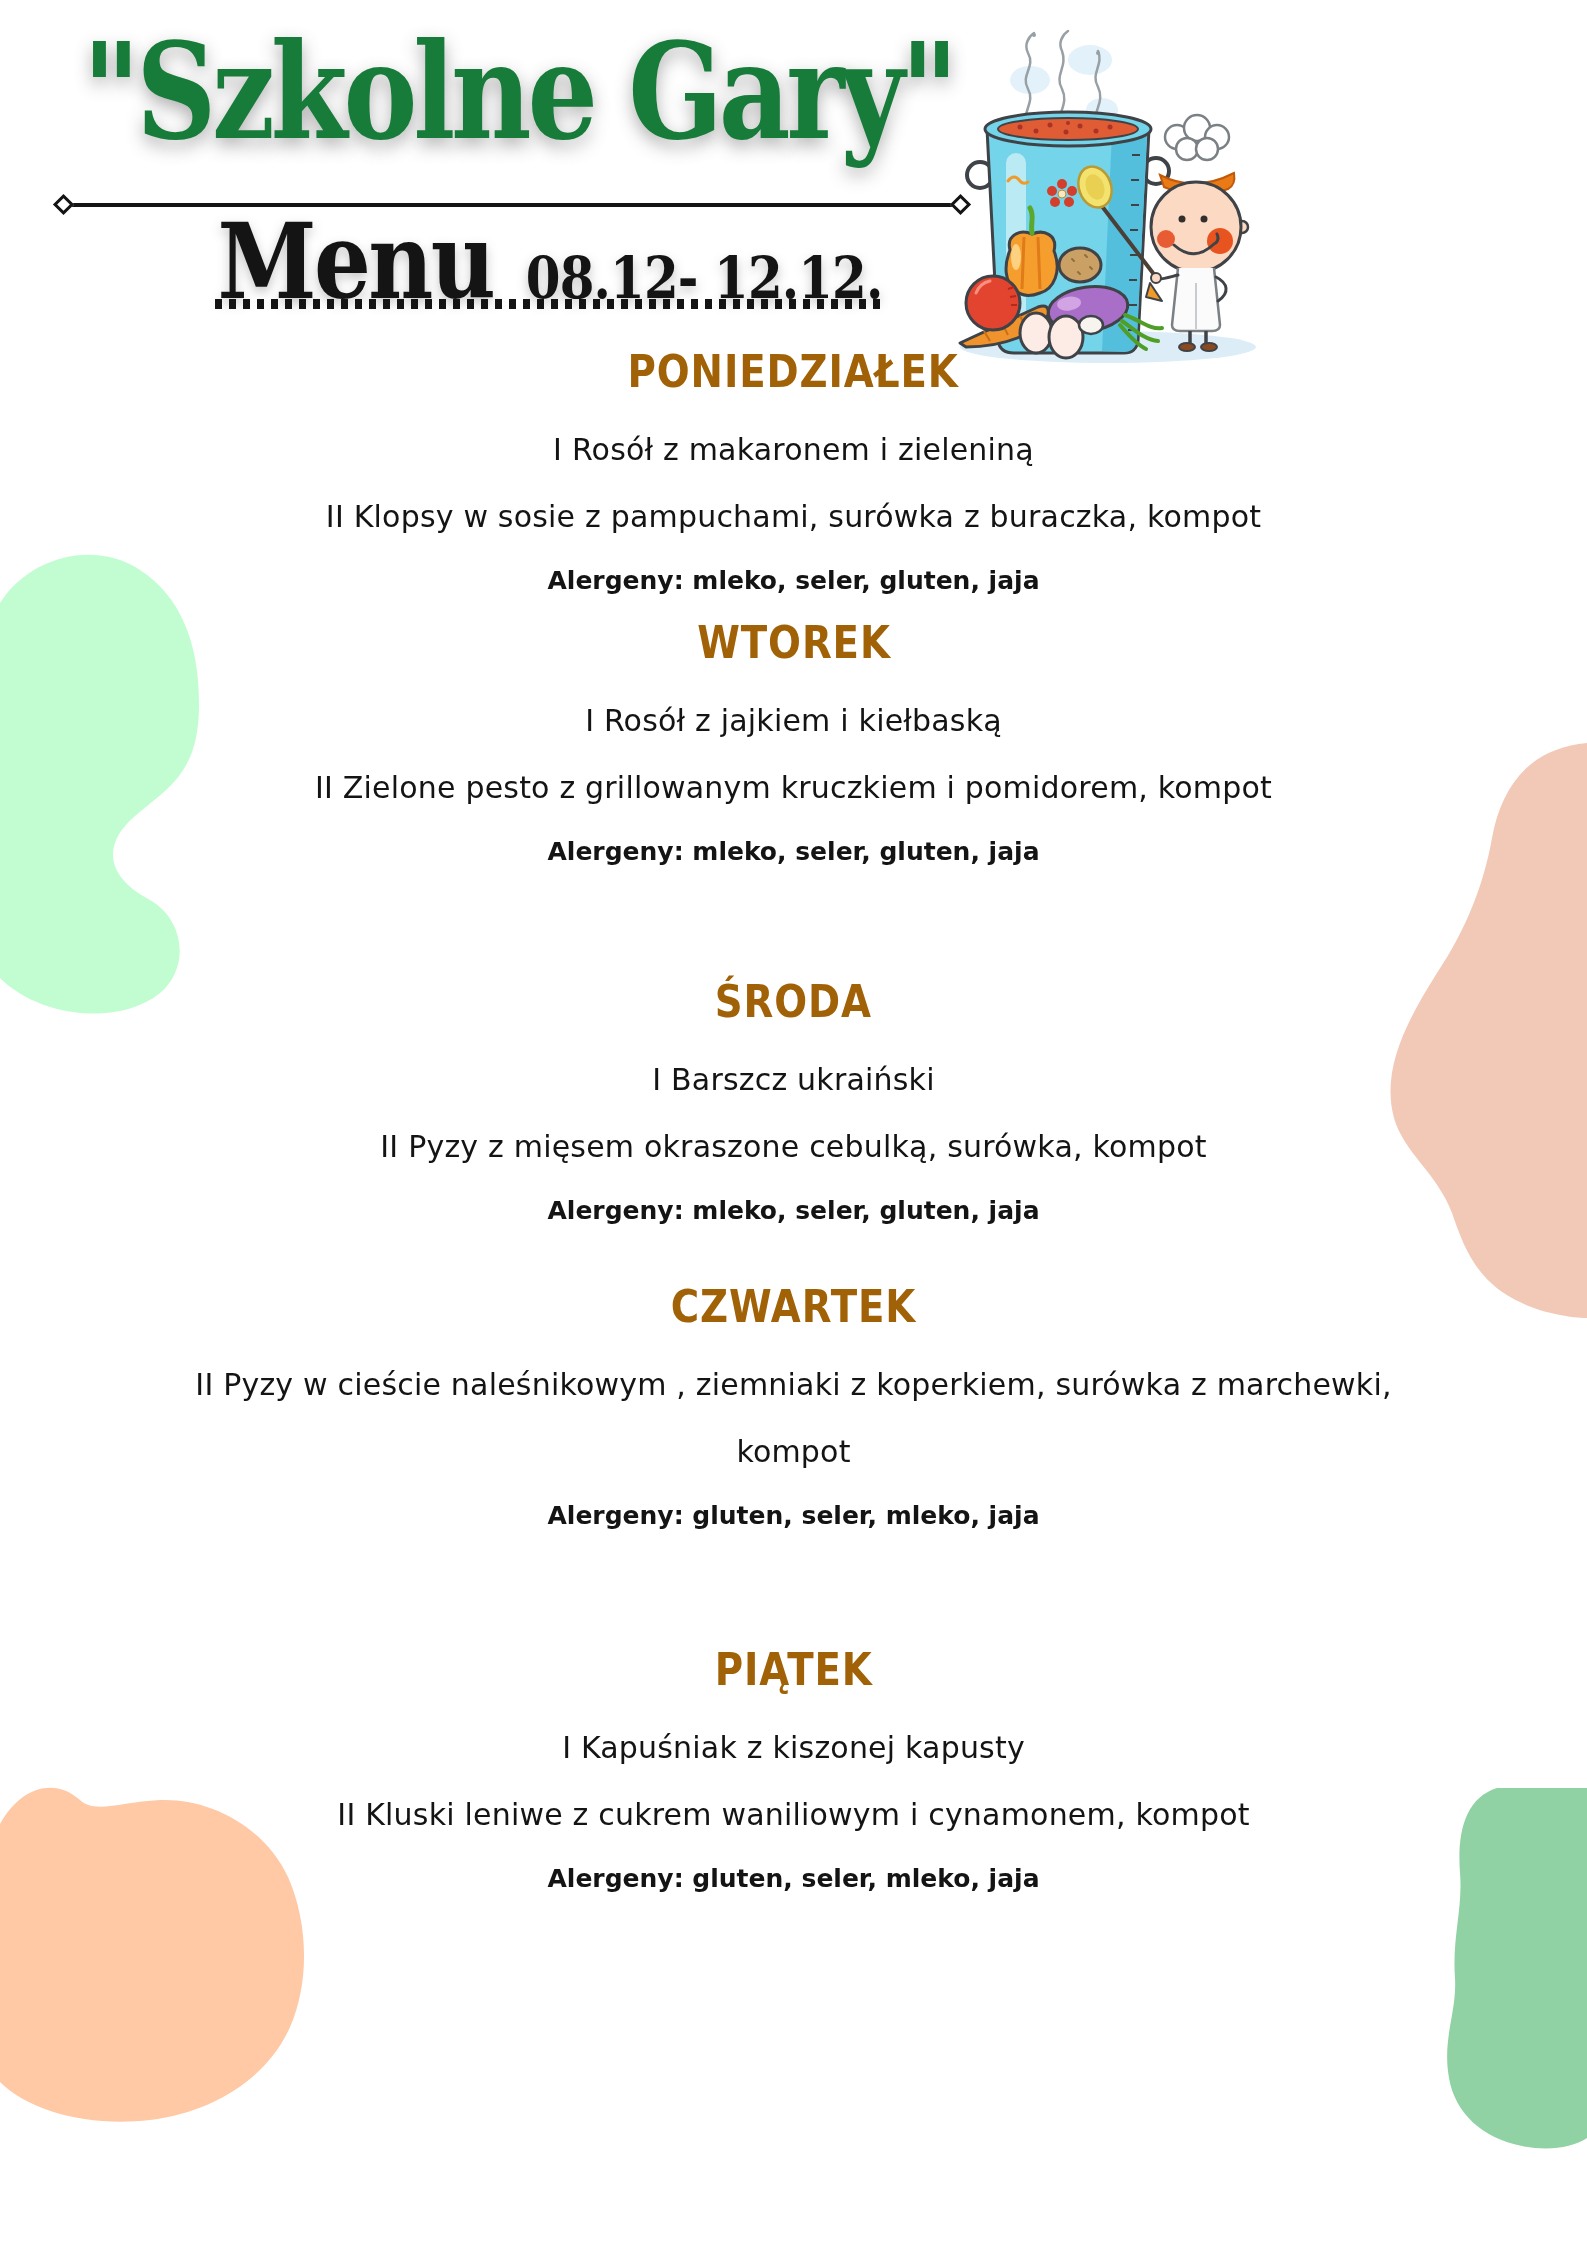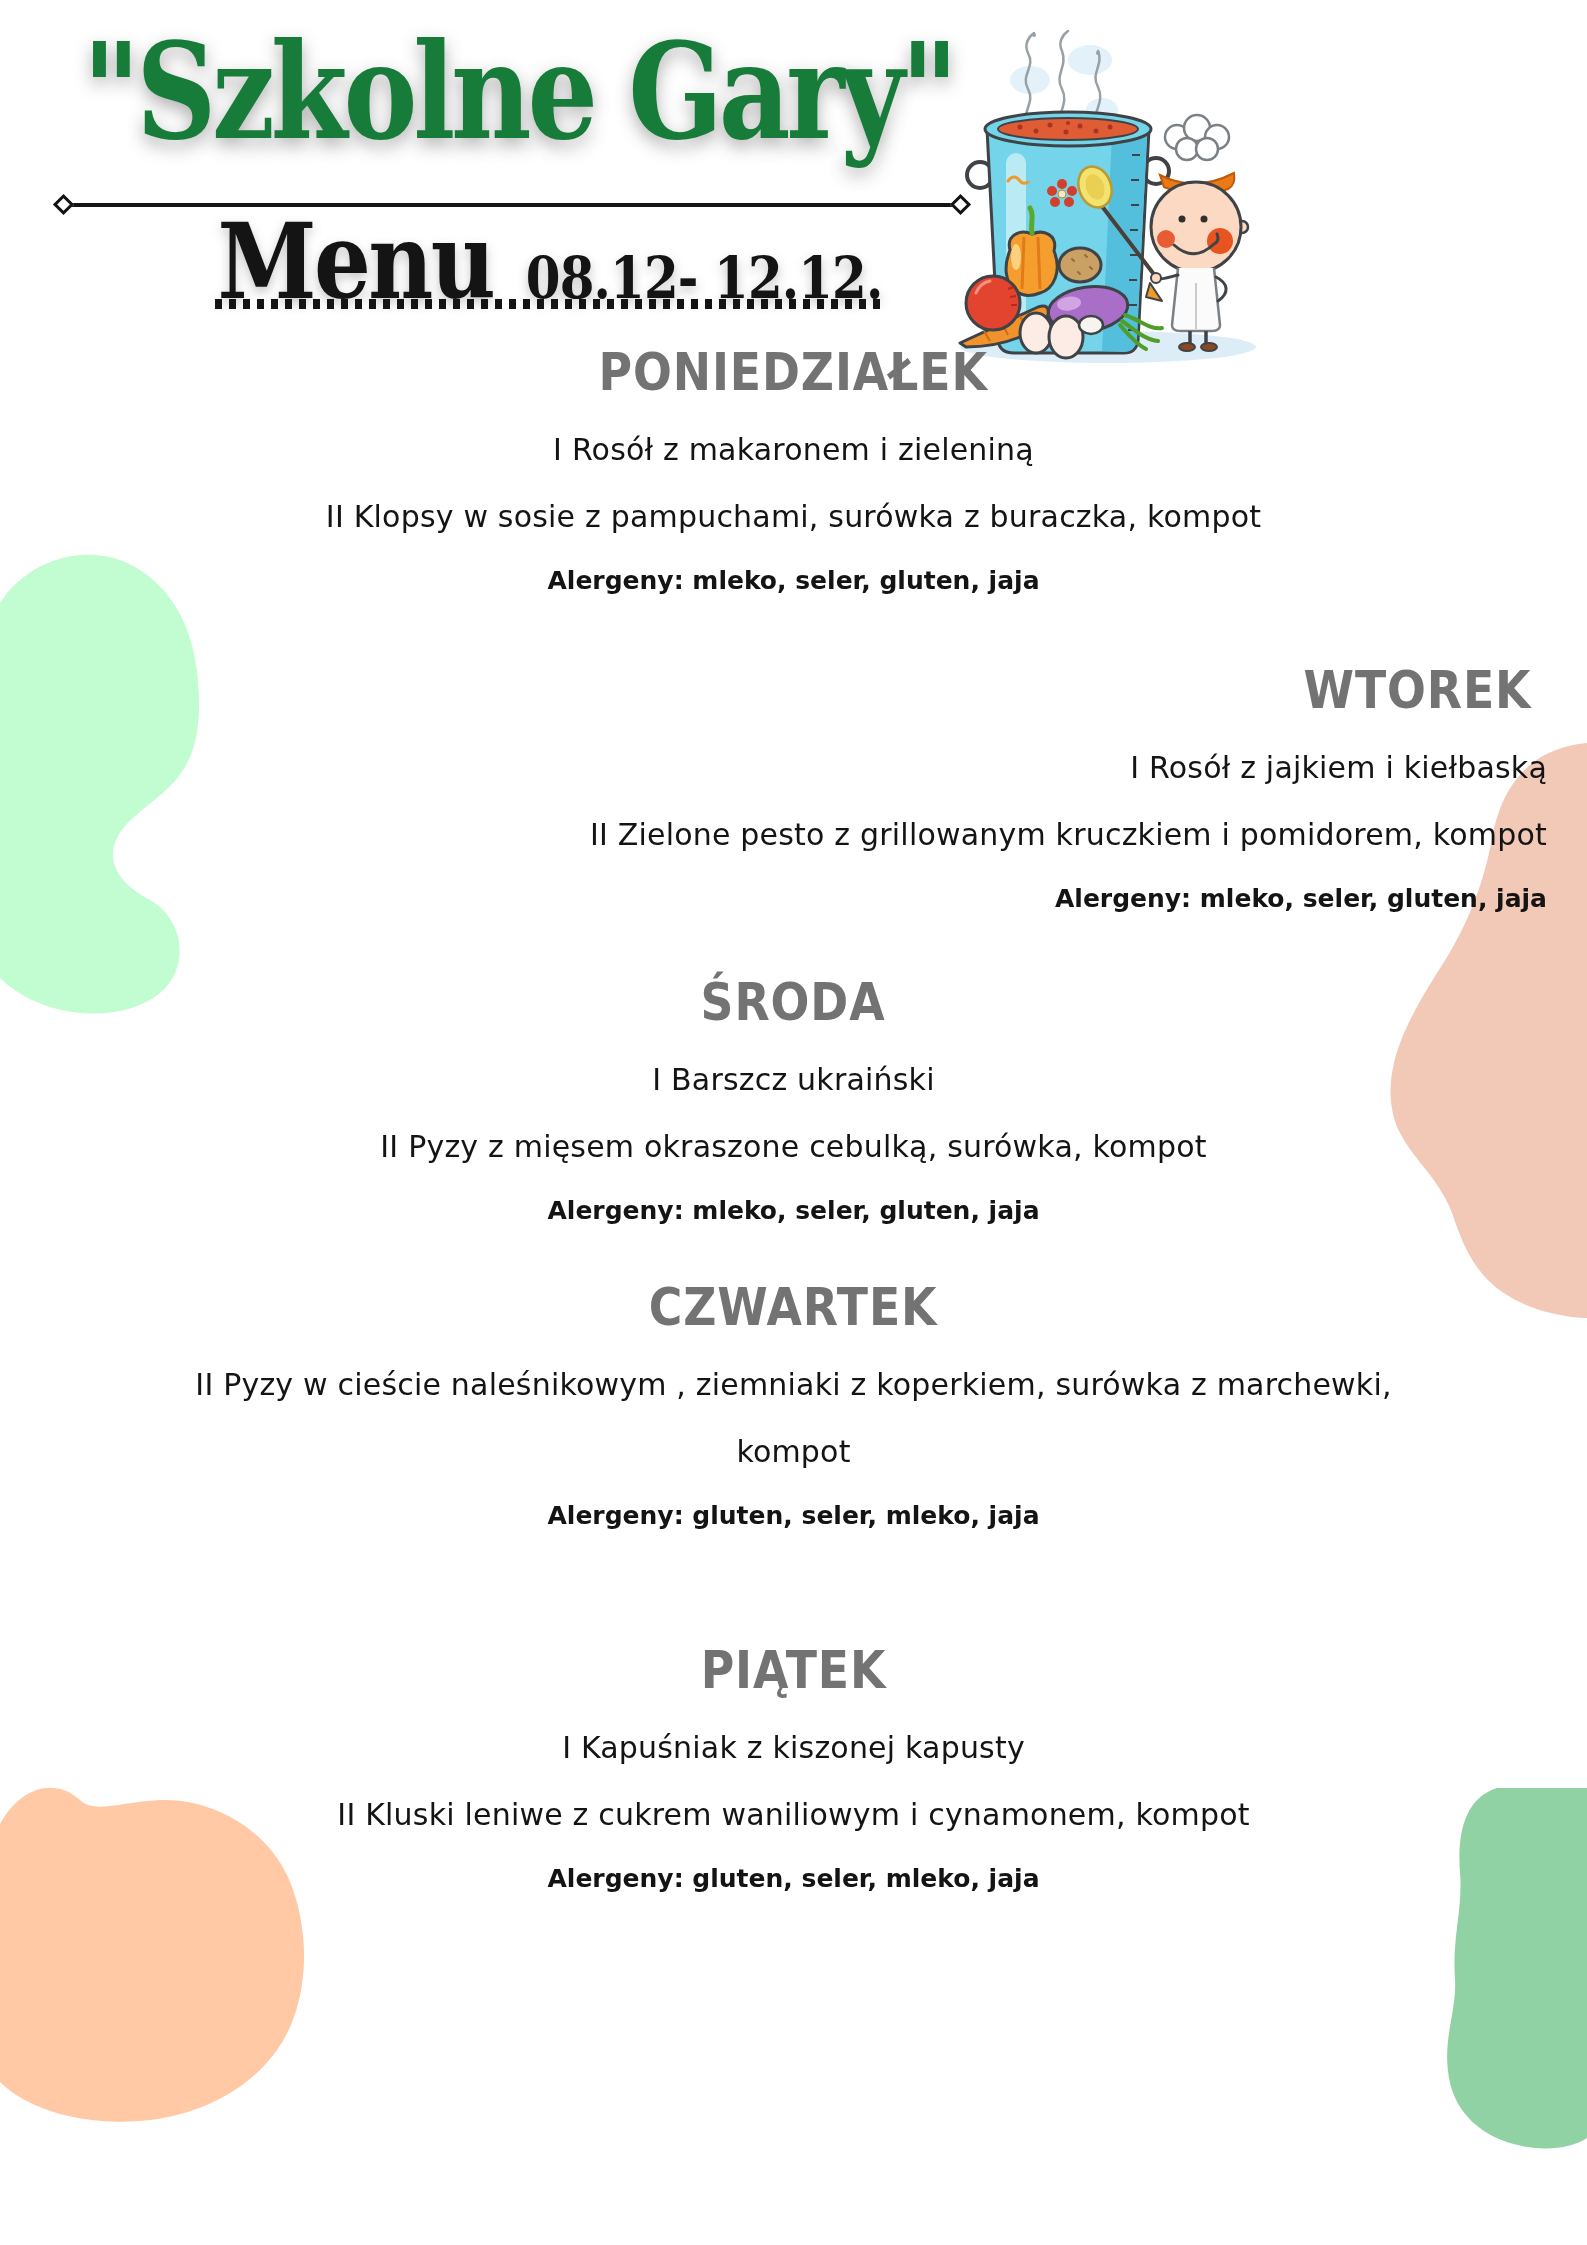--- a/index.html
+++ b/index.html
@@ -34,27 +34,27 @@
   }
   .menu-word{font-size:104px;line-height:1;letter-spacing:-3px;}
   .menu-date{font-size:58px;margin-left:38px;letter-spacing:-1px;}
 
   .dotline{
     position:absolute;top:299px;left:215px;width:666px;height:10px;z-index:2;
     background:repeating-linear-gradient(90deg,#141414 0 7px,transparent 7px 14px);
   }
 
   .day{position:absolute;left:40px;width:1507px;text-align:center;z-index:2;}
-  .day-name{color:#737373;font-size:52px;font-weight:700;line-height:44px;margin-bottom:22px;}
+  .day-name{color:#a16207;font-size:44px;font-weight:700;line-height:44px;margin-bottom:22px;}
   .day-name span{display:inline-block;transform:scaleX(.88);letter-spacing:1px;}
   .dish{font-size:30px;font-weight:400;line-height:67px;letter-spacing:.2px;}
   .dish:empty{display:none;}
   .allerg{font-size:25px;font-weight:700;line-height:62px;}
 
-  #day-0{top:350px;} #day-1{top:668px;text-align:right;} #day-2{top:980px;text-align:center;} #day-3{top:1285px;} #day-4{top:1648px;}
+  #day-0{top:350px;} #day-1{top:621px;} #day-2{top:980px;text-align:center;} #day-3{top:1285px;} #day-4{top:1648px;}
 </style>
 </head>
 <body>
 
 <div class="page">
 
   <svg class="blob" style="left:0;top:548px" width="205" height="467" viewBox="0 0 205 467">
     <path fill="#c2fdd2" d="M0,55 C30,8 95,-8 140,22 C180,48 200,95 199,160 C198,225 168,240 135,268 C100,298 108,330 150,352 C185,372 190,420 160,445 C120,478 40,470 0,430 Z"></path>
   </svg>
   <svg class="blob" style="right:0;top:743px" width="205" height="590" viewBox="0 0 205 590">

